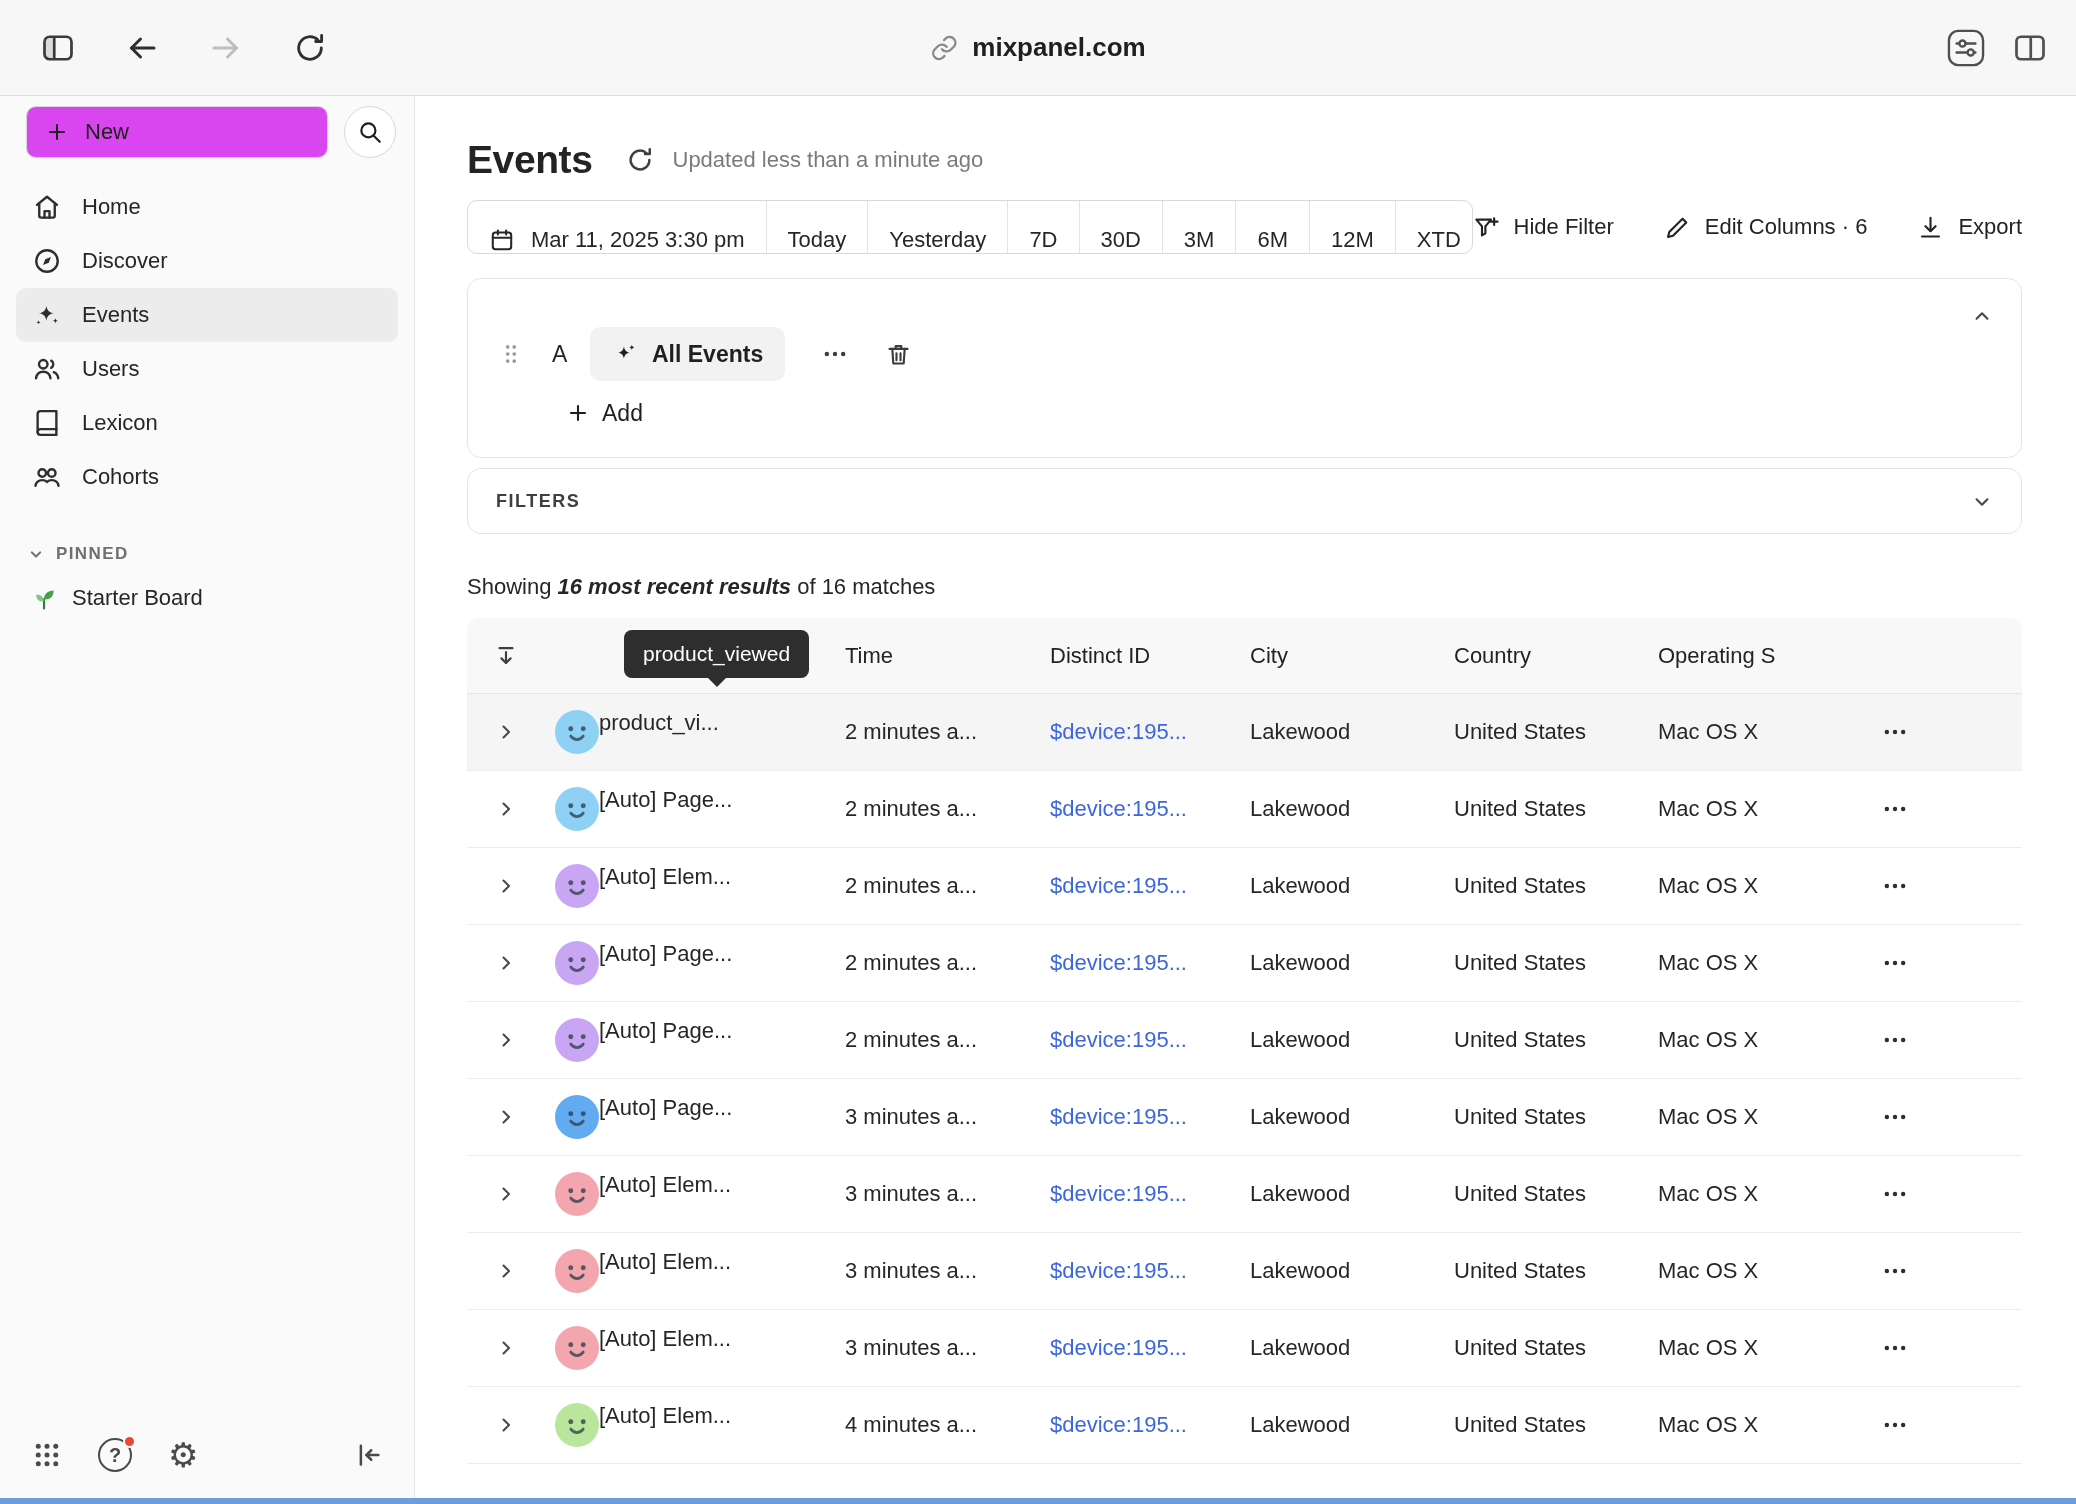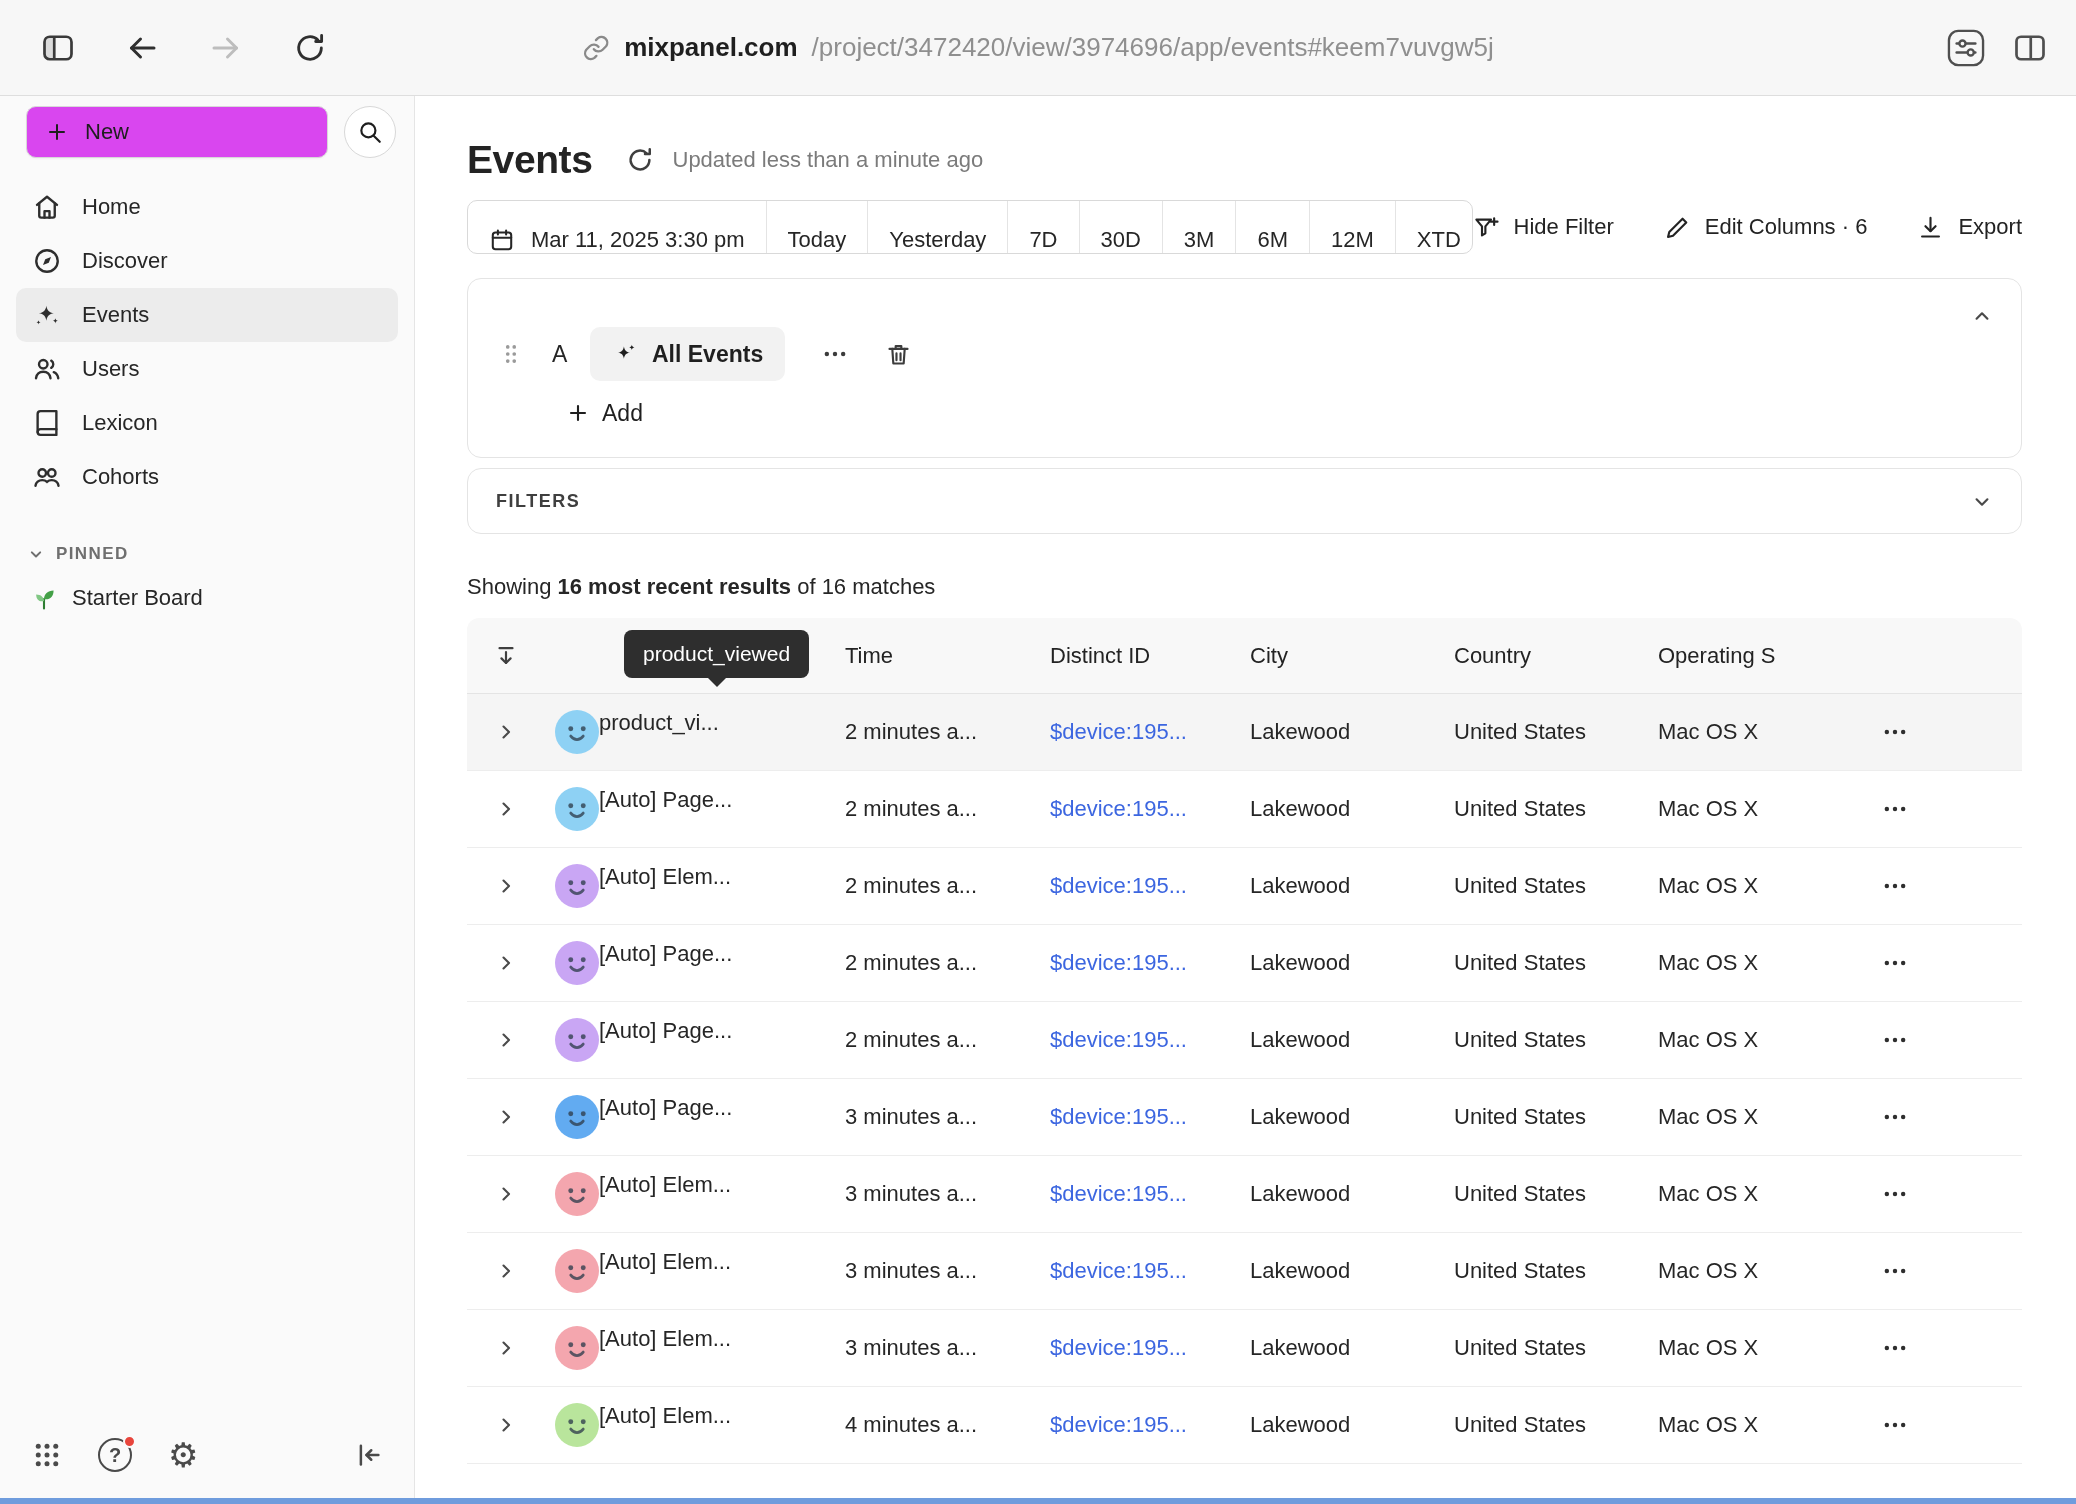--- a/index.html
+++ b/index.html
@@ -70,21 +70,21 @@
   .step-letter { margin-left:28px; font-size:23px; color:#262626; width:24px; }
   .chip { margin-left:14px; display:flex; align-items:center; gap:14px; height:54px; padding:0 22px; border-radius:10px; background:#f2f2f2; font-size:23px; font-weight:700; color:#1f1f1f; cursor:pointer; }
   .row-more { margin-left:36px; color:#3c3c3c; cursor:pointer; }
   .row-trash { margin-left:36px; color:#3c3c3c; cursor:pointer; }
   .add-row { margin-top:16px; margin-left:70px; display:flex; align-items:center; gap:12px; font-size:23px; font-weight:500; color:#1f1f1f; cursor:pointer; height:32px; }
   .card.filters { margin-top:10px; height:66px; display:flex; align-items:center; padding:0 28px; }
   .card.filters .card-chev { top:20px; }
 
   
   .results-line { margin-top:40px; font-size:22px; color:#262626; }
-  .results-line b { font-weight:700; }
+  .results-line b { font-weight:700;font-style:italic; }
 
   .table-wrap { margin-top:18px; position:relative; }
   .thead, .trow { display:grid; grid-template-columns:78px 300px 205px 200px 204px 204px 197px 1fr; align-items:center; }
   .thead { height:76px; background:#f8f8f8; border-radius:12px 12px 0 0; border-bottom:1px solid #e4e4e4; font-size:22px; font-weight:500; color:#232323; }
   .trow { height:77px; border-bottom:1px solid #ededed; font-size:22px; color:#262626; background:#fff; cursor:pointer; }
   .trow.hl { background:#f5f5f5; }
   .cell { min-width:0; white-space:nowrap; overflow:hidden; }
   .c-exp { display:flex; justify-content:center; }
   .c-event { display:flex; align-items:flex-start; padding-left:10px; }
   .avatar { width:44px; height:44px; border-radius:50%; flex:none; }
@@ -130,21 +130,20 @@
     </span>
   </div>
   <div class="url-area">
     <span>
       <svg viewBox="0 0 24 24" width="28" height="28" fill="none" stroke="#8a8a8a" stroke-width="2" stroke-linecap="round" stroke-linejoin="round">
           <path d="M10 13a5 5 0 0 0 7.5.5l3-3a5 5 0 0 0-7-7l-1.7 1.7"></path>
           <path d="M14 11a5 5 0 0 0-7.5-.5l-3 3a5 5 0 0 0 7 7l1.7-1.7"></path>
         </svg>
     </span>
     <span class="url-host">mixpanel.com</span>
-      <span class="url-rest">/project/3472420/view/3974696/app/events#keem7vuvgw5j</span>
   </div>
   <div class="chrome-right">
     <span class="chrome-btn">
       <svg viewBox="0 0 34 34" width="40" height="40" fill="none" stroke="#4f4f4f" stroke-width="2" stroke-linecap="round">
           <rect x="2.5" y="2.5" width="29" height="29" rx="8"></rect>
           <path d="M9 13.2h16"></path>
           <circle cx="14" cy="13.2" r="2.6" fill="#f7f7f7"></circle>
           <path d="M9 20.8h16"></path>
           <circle cx="21" cy="20.8" r="2.6" fill="#f7f7f7"></circle>
         </svg>

